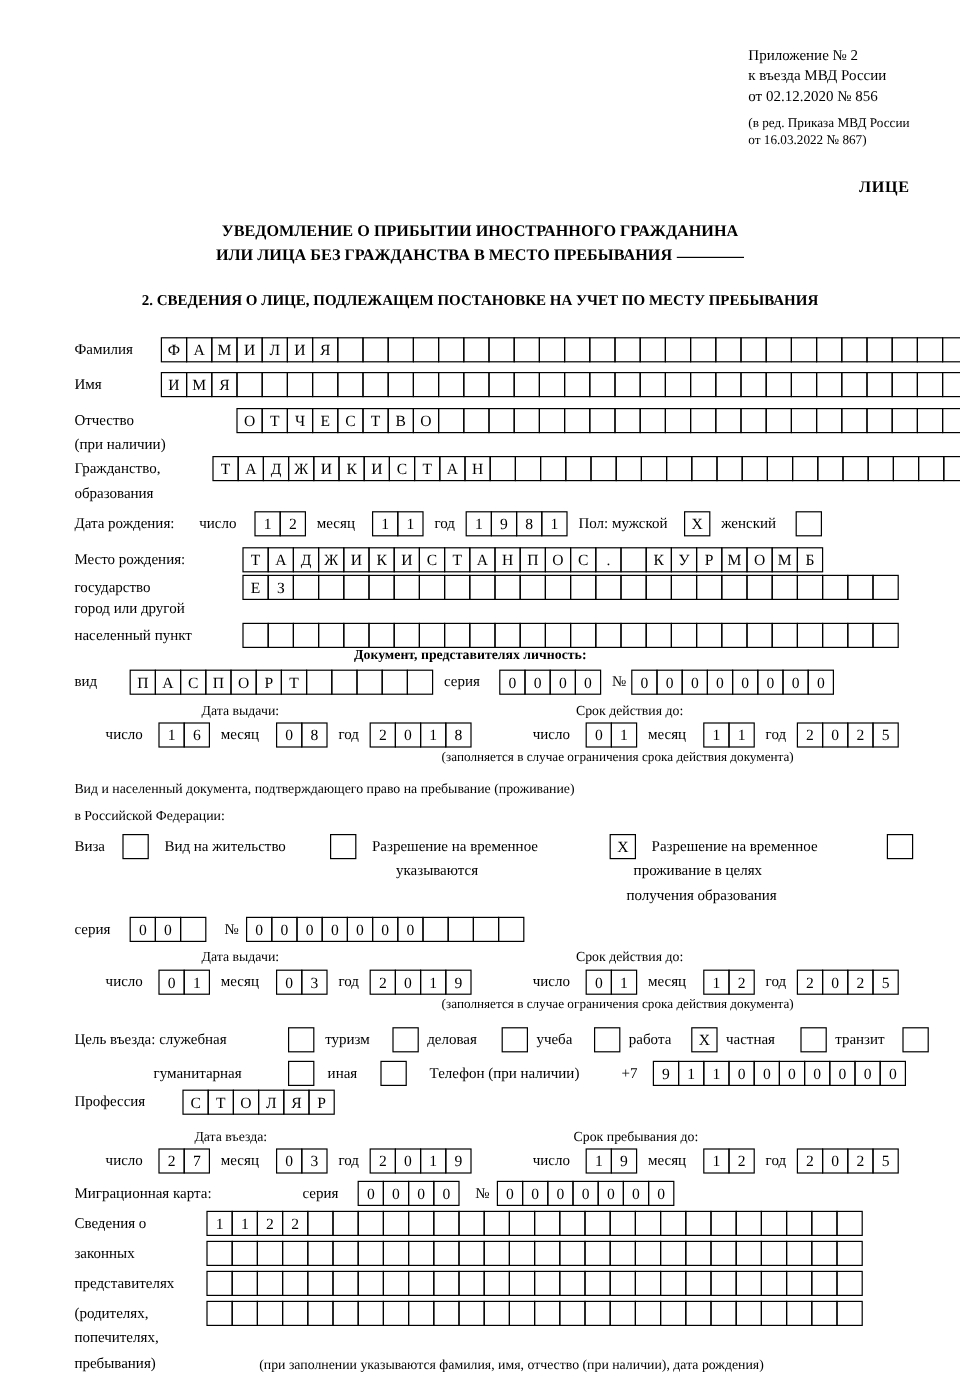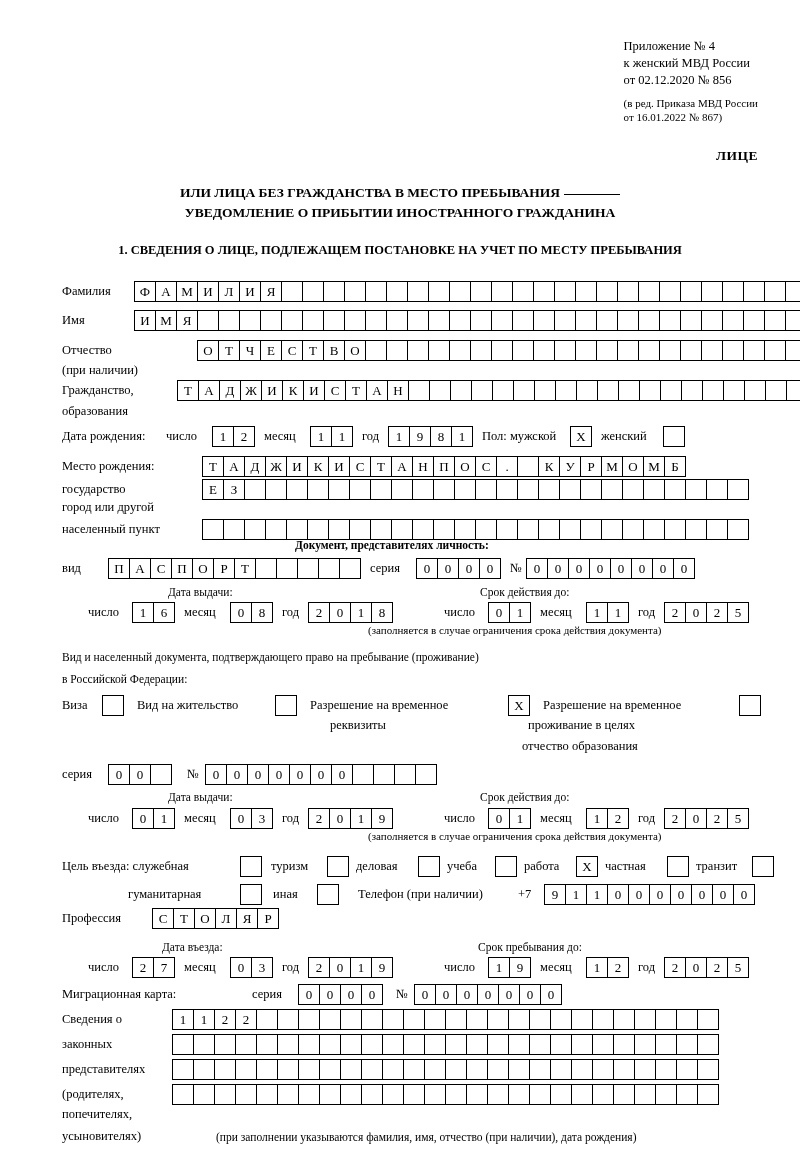--- a/index.html
+++ b/index.html
@@ -24,37 +24,37 @@
   .sm{font-size:11.5px;}
   .bold{font-weight:bold;}
   .note{font-size:11px;}
 </style>
 </head>
 <body>
 
 <div class="page">
 
   <div class="hdr">
-    <div>Приложение № 4</div>
-    <div>к женский МВД России</div>
+    <div>Приложение № 2</div>
+    <div>к въезда МВД России</div>
     <div>от 02.12.2020 № 856</div>
     <div class="small">(в ред. Приказа МВД России</div>
-    <div class="small" style="margin-top:0">от 16.01.2022 № 867)</div>
+    <div class="small" style="margin-top:0">от 16.03.2022 № 867)</div>
   </div>
 
   <div class="forma">ЛИЦЕ</div>
 
   <div class="title">
+    <div>УВЕДОМЛЕНИЕ О ПРИБЫТИИ ИНОСТРАННОГО ГРАЖДАНИНА</div>
     <div>
       <span>ИЛИ ЛИЦА БЕЗ ГРАЖДАНСТВА В МЕСТО ПРЕБЫВАНИЯ</span><span class="ul"></span>
     </div>
-    <div>УВЕДОМЛЕНИЕ О ПРИБЫТИИ ИНОСТРАННОГО ГРАЖДАНИНА</div>
   </div>
 
-  <div class="sect">1. СВЕДЕНИЯ О ЛИЦЕ, ПОДЛЕЖАЩЕМ ПОСТАНОВКЕ НА УЧЕТ ПО МЕСТУ ПРЕБЫВАНИЯ</div>
+  <div class="sect">2. СВЕДЕНИЯ О ЛИЦЕ, ПОДЛЕЖАЩЕМ ПОСТАНОВКЕ НА УЧЕТ ПО МЕСТУ ПРЕБЫВАНИЯ</div>
 
   <div id="rows">
       <div class="row" style="left: 62px; top: 281px;"><span class="lbl" style="width:72px">Фамилия</span><span class="boxes"><span class="bx" style="">Ф</span><span class="bx" style="">А</span><span class="bx" style="">М</span><span class="bx" style="">И</span><span class="bx" style="">Л</span><span class="bx" style="">И</span><span class="bx" style="">Я</span><span class="bx" style=""></span><span class="bx" style=""></span><span class="bx" style=""></span><span class="bx" style=""></span><span class="bx" style=""></span><span class="bx" style=""></span><span class="bx" style=""></span><span class="bx" style=""></span><span class="bx" style=""></span><span class="bx" style=""></span><span class="bx" style=""></span><span class="bx" style=""></span><span class="bx" style=""></span><span class="bx" style=""></span><span class="bx" style=""></span><span class="bx" style=""></span><span class="bx" style=""></span><span class="bx" style=""></span><span class="bx" style=""></span><span class="bx" style=""></span><span class="bx" style=""></span><span class="bx" style=""></span><span class="bx" style=""></span><span class="bx" style=""></span><span class="bx" style=""></span></span></div>
       <div class="row" style="left: 62px; top: 310px;"><span class="lbl" style="width:72px">Имя</span><span class="boxes"><span class="bx" style="">И</span><span class="bx" style="">М</span><span class="bx" style="">Я</span><span class="bx" style=""></span><span class="bx" style=""></span><span class="bx" style=""></span><span class="bx" style=""></span><span class="bx" style=""></span><span class="bx" style=""></span><span class="bx" style=""></span><span class="bx" style=""></span><span class="bx" style=""></span><span class="bx" style=""></span><span class="bx" style=""></span><span class="bx" style=""></span><span class="bx" style=""></span><span class="bx" style=""></span><span class="bx" style=""></span><span class="bx" style=""></span><span class="bx" style=""></span><span class="bx" style=""></span><span class="bx" style=""></span><span class="bx" style=""></span><span class="bx" style=""></span><span class="bx" style=""></span><span class="bx" style=""></span><span class="bx" style=""></span><span class="bx" style=""></span><span class="bx" style=""></span><span class="bx" style=""></span><span class="bx" style=""></span><span class="bx" style=""></span></span></div>
       <div class="row" style="left: 62px; top: 340px;"><span class="lbl" style="width:135px">Отчество</span><span class="boxes"><span class="bx" style="">О</span><span class="bx" style="">Т</span><span class="bx" style="">Ч</span><span class="bx" style="">Е</span><span class="bx" style="">С</span><span class="bx" style="">Т</span><span class="bx" style="">В</span><span class="bx" style="">О</span><span class="bx" style=""></span><span class="bx" style=""></span><span class="bx" style=""></span><span class="bx" style=""></span><span class="bx" style=""></span><span class="bx" style=""></span><span class="bx" style=""></span><span class="bx" style=""></span><span class="bx" style=""></span><span class="bx" style=""></span><span class="bx" style=""></span><span class="bx" style=""></span><span class="bx" style=""></span><span class="bx" style=""></span><span class="bx" style=""></span><span class="bx" style=""></span><span class="bx" style=""></span><span class="bx" style=""></span><span class="bx" style=""></span><span class="bx" style=""></span><span class="bx" style=""></span></span></div>
       <div class="row" style="left: 62px; top: 362px;"><span class="lbl">(при наличии)</span></div>
       <div class="row" style="left: 62px; top: 380px;"><span class="lbl" style="width:115px">Гражданство,</span><span class="boxes"><span class="bx" style="">Т</span><span class="bx" style="">А</span><span class="bx" style="">Д</span><span class="bx" style="">Ж</span><span class="bx" style="">И</span><span class="bx" style="">К</span><span class="bx" style="">И</span><span class="bx" style="">С</span><span class="bx" style="">Т</span><span class="bx" style="">А</span><span class="bx" style="">Н</span><span class="bx" style=""></span><span class="bx" style=""></span><span class="bx" style=""></span><span class="bx" style=""></span><span class="bx" style=""></span><span class="bx" style=""></span><span class="bx" style=""></span><span class="bx" style=""></span><span class="bx" style=""></span><span class="bx" style=""></span><span class="bx" style=""></span><span class="bx" style=""></span><span class="bx" style=""></span><span class="bx" style=""></span><span class="bx" style=""></span><span class="bx" style=""></span><span class="bx" style=""></span><span class="bx" style=""></span><span class="bx" style=""></span></span></div>
       <div class="row" style="left: 62px; top: 403px;"><span class="lbl" style="">образования</span></div>
       <div class="row" style="left: 62px; top: 426px;"><span class="lbl" style="width:104px">Дата рождения:</span><span class="lbl" style="width:46px">число</span><span class="boxes"><span class="bx" style="">1</span><span class="bx" style="">2</span></span><span class="gap"></span><span class="lbl" style="width:46px">месяц</span><span class="boxes"><span class="bx" style="">1</span><span class="bx" style="">1</span></span><span class="gap"></span><span class="lbl" style="width:26px">год</span><span class="boxes"><span class="bx" style="">1</span><span class="bx" style="">9</span><span class="bx" style="">8</span><span class="bx" style="">1</span></span><span class="gap"></span><span class="lbl" style="width:88px">Пол: мужской</span><span class="boxes"><span class="bx" style="">Х</span></span><span class="gap"></span><span class="lbl" style="width:62px">женский</span><span class="boxes"><span class="bx" style=""></span></span></div>
       <div class="row" style="left: 62px; top: 456px;"><span class="lbl" style="width:140px">Место рождения:</span><span class="boxes"><span class="bx" style="">Т</span><span class="bx" style="">А</span><span class="bx" style="">Д</span><span class="bx" style="">Ж</span><span class="bx" style="">И</span><span class="bx" style="">К</span><span class="bx" style="">И</span><span class="bx" style="">С</span><span class="bx" style="">Т</span><span class="bx" style="">А</span><span class="bx" style="">Н</span></span><span class="boxes"><span class="bx" style="">П</span><span class="bx" style="">О</span><span class="bx" style="">С</span><span class="bx" style="">.</span><span class="bx" style=""></span></span><span class="boxes"><span class="bx" style="">К</span><span class="bx" style="">У</span><span class="bx" style="">Р</span><span class="bx" style="">М</span><span class="bx" style="">О</span><span class="bx" style="">М</span><span class="bx" style="">Б</span></span></div>
@@ -63,36 +63,36 @@
       <div class="row" style="left: 62px; top: 519px;"><span class="lbl" style="width:140px">населенный пункт</span><span class="boxes"><span class="bx" style=""></span><span class="bx" style=""></span><span class="bx" style=""></span><span class="bx" style=""></span><span class="bx" style=""></span><span class="bx" style=""></span><span class="bx" style=""></span><span class="bx" style=""></span><span class="bx" style=""></span><span class="bx" style=""></span><span class="bx" style=""></span><span class="bx" style=""></span><span class="bx" style=""></span><span class="bx" style=""></span><span class="bx" style=""></span><span class="bx" style=""></span><span class="bx" style=""></span><span class="bx" style=""></span><span class="bx" style=""></span><span class="bx" style=""></span><span class="bx" style=""></span><span class="bx" style=""></span><span class="bx" style=""></span><span class="bx" style=""></span><span class="bx" style=""></span><span class="bx" style=""></span></span></div>
       <div class="row" style="left: 295px; top: 538px;"><span class="bold" style="font-size:11.5px">Документ, представителях личность:</span></div>
       <div class="row" style="left: 62px; top: 558px;"><span class="lbl" style="width:46px">вид</span><span class="boxes"><span class="bx" style="">П</span><span class="bx" style="">А</span><span class="bx" style="">С</span><span class="bx" style="">П</span><span class="bx" style="">О</span><span class="bx" style="">Р</span><span class="bx" style="">Т</span><span class="bx" style=""></span><span class="bx" style=""></span><span class="bx" style=""></span><span class="bx" style=""></span><span class="bx" style=""></span></span><span class="gap"></span><span class="lbl" style="width:46px">серия</span><span class="boxes"><span class="bx" style="">0</span><span class="bx" style="">0</span><span class="bx" style="">0</span><span class="bx" style="">0</span></span><span class="gap"></span><span class="lbl" style="width:16px">№</span><span class="boxes"><span class="bx" style="">0</span><span class="bx" style="">0</span><span class="bx" style="">0</span><span class="bx" style="">0</span><span class="bx" style="">0</span><span class="bx" style="">0</span><span class="bx" style="">0</span><span class="bx" style="">0</span></span></div>
       <div class="row" style="left: 168px; top: 585px;"><span class="sm">Дата выдачи:</span></div>
       <div class="row" style="left: 480px; top: 585px;"><span class="sm">Срок действия до:</span></div>
       <div class="row" style="left: 88px; top: 602px;"><span class="lbl" style="width:44px">число</span><span class="boxes"><span class="bx" style="">1</span><span class="bx" style="">6</span></span><span class="gap"></span><span class="lbl" style="width:46px">месяц</span><span class="boxes"><span class="bx" style="">0</span><span class="bx" style="">8</span></span><span class="gap"></span><span class="lbl" style="width:26px">год</span><span class="boxes"><span class="bx" style="">2</span><span class="bx" style="">0</span><span class="bx" style="">1</span><span class="bx" style="">8</span></span><span class="gap" style="width:52px"></span><span class="lbl" style="width:44px">число</span><span class="boxes"><span class="bx" style="">0</span><span class="bx" style="">1</span></span><span class="gap"></span><span class="lbl" style="width:46px">месяц</span><span class="boxes"><span class="bx" style="">1</span><span class="bx" style="">1</span></span><span class="gap"></span><span class="lbl" style="width:26px">год</span><span class="boxes"><span class="bx" style="">2</span><span class="bx" style="">0</span><span class="bx" style="">2</span><span class="bx" style="">5</span></span></div>
       <div class="row" style="left: 368px; top: 623px;"><span class="note">(заполняется в случае ограничения срока действия документа)</span></div>
       <div class="row" style="left: 62px; top: 650px;"><span class="sm">Вид и населенный документа, подтверждающего право на пребывание (проживание)</span></div>
       <div class="row" style="left: 62px; top: 672px;"><span class="sm">в Российской Федерации:</span></div>
       <div class="row" style="left: 62px; top: 695px;"><span class="lbl" style="width:40px">Виза</span><span class="boxes"><span class="bx" style=""></span></span><span class="gap" style="width:14px"></span><span class="lbl" style="width:138px">Вид на жительство</span><span class="boxes"><span class="bx" style=""></span></span><span class="gap" style="width:14px"></span><span class="lbl" style="width:198px">Разрешение на временное</span><span class="boxes"><span class="bx" style="">Х</span></span><span class="gap" style="width:14px"></span><span class="lbl" style="width:196px">Разрешение на временное</span><span class="boxes"><span class="bx" style=""></span></span></div>
-      <div class="row" style="left: 330px; top: 718px;"><span>реквизиты</span></div>
+      <div class="row" style="left: 330px; top: 718px;"><span>указываются</span></div>
       <div class="row" style="left: 528px; top: 718px;"><span>проживание в целях</span></div>
-      <div class="row" style="left: 522px; top: 739px;"><span>отчество образования</span></div>
+      <div class="row" style="left: 522px; top: 739px;"><span>получения образования</span></div>
       <div class="row" style="left: 62px; top: 764px;"><span class="lbl" style="width:46px">серия</span><span class="boxes"><span class="bx" style="">0</span><span class="bx" style="">0</span><span class="bx" style=""></span></span><span class="gap" style="width:16px"></span><span class="lbl" style="width:18px">№</span><span class="boxes"><span class="bx" style="">0</span><span class="bx" style="">0</span><span class="bx" style="">0</span><span class="bx" style="">0</span><span class="bx" style="">0</span><span class="bx" style="">0</span><span class="bx" style="">0</span><span class="bx" style=""></span><span class="bx" style=""></span><span class="bx" style=""></span><span class="bx" style=""></span></span></div>
       <div class="row" style="left: 168px; top: 790px;"><span class="sm">Дата выдачи:</span></div>
       <div class="row" style="left: 480px; top: 790px;"><span class="sm">Срок действия до:</span></div>
       <div class="row" style="left: 88px; top: 808px;"><span class="lbl" style="width:44px">число</span><span class="boxes"><span class="bx" style="">0</span><span class="bx" style="">1</span></span><span class="gap"></span><span class="lbl" style="width:46px">месяц</span><span class="boxes"><span class="bx" style="">0</span><span class="bx" style="">3</span></span><span class="gap"></span><span class="lbl" style="width:26px">год</span><span class="boxes"><span class="bx" style="">2</span><span class="bx" style="">0</span><span class="bx" style="">1</span><span class="bx" style="">9</span></span><span class="gap" style="width:52px"></span><span class="lbl" style="width:44px">число</span><span class="boxes"><span class="bx" style="">0</span><span class="bx" style="">1</span></span><span class="gap"></span><span class="lbl" style="width:46px">месяц</span><span class="boxes"><span class="bx" style="">1</span><span class="bx" style="">2</span></span><span class="gap"></span><span class="lbl" style="width:26px">год</span><span class="boxes"><span class="bx" style="">2</span><span class="bx" style="">0</span><span class="bx" style="">2</span><span class="bx" style="">5</span></span></div>
       <div class="row" style="left: 368px; top: 829px;"><span class="note">(заполняется в случае ограничения срока действия документа)</span></div>
       <div class="row" style="left: 62px; top: 856px;"><span class="lbl" style="width:178px">Цель въезда: служебная</span><span class="boxes"><span class="bx" style=""></span></span><span class="gap" style="width:10px"></span><span class="lbl" style="width:56px">туризм</span><span class="boxes"><span class="bx" style=""></span></span><span class="gap" style="width:8px"></span><span class="lbl" style="width:62px">деловая</span><span class="boxes"><span class="bx" style=""></span></span><span class="gap" style="width:8px"></span><span class="lbl" style="width:48px">учеба</span><span class="boxes"><span class="bx" style=""></span></span><span class="gap" style="width:8px"></span><span class="lbl" style="width:52px">работа</span><span class="boxes"><span class="bx" style="">Х</span></span><span class="gap" style="width:8px"></span><span class="lbl" style="width:62px">частная</span><span class="boxes"><span class="bx" style=""></span></span><span class="gap" style="width:8px"></span><span class="lbl" style="width:56px">транзит</span><span class="boxes"><span class="bx" style=""></span></span></div>
       <div class="row" style="left: 128px; top: 884px;"><span class="lbl" style="width:112px">гуманитарная</span><span class="boxes"><span class="bx" style=""></span></span><span class="gap" style="width:12px"></span><span class="lbl" style="width:44px">иная</span><span class="boxes"><span class="bx" style=""></span></span><span class="gap" style="width:20px"></span><span class="lbl" style="width:160px">Телефон (при наличии)</span><span class="lbl" style="width:26px">+7</span><span class="boxes"><span class="bx" style="">9</span><span class="bx" style="">1</span><span class="bx" style="">1</span><span class="bx" style="">0</span><span class="bx" style="">0</span><span class="bx" style="">0</span><span class="bx" style="">0</span><span class="bx" style="">0</span><span class="bx" style="">0</span><span class="bx" style="">0</span></span></div>
       <div class="row" style="left: 62px; top: 908px;"><span class="lbl" style="width:90px">Профессия</span><span class="boxes"><span class="bx" style="">С</span><span class="bx" style="">Т</span><span class="bx" style="">О</span><span class="bx" style="">Л</span><span class="bx" style="">Я</span><span class="bx" style="">Р</span></span></div>
       <div class="row" style="left: 162px; top: 940px;"><span class="sm">Дата въезда:</span></div>
       <div class="row" style="left: 478px; top: 940px;"><span class="sm">Срок пребывания до:</span></div>
       <div class="row" style="left: 88px; top: 957px;"><span class="lbl" style="width:44px">число</span><span class="boxes"><span class="bx" style="">2</span><span class="bx" style="">7</span></span><span class="gap"></span><span class="lbl" style="width:46px">месяц</span><span class="boxes"><span class="bx" style="">0</span><span class="bx" style="">3</span></span><span class="gap"></span><span class="lbl" style="width:26px">год</span><span class="boxes"><span class="bx" style="">2</span><span class="bx" style="">0</span><span class="bx" style="">1</span><span class="bx" style="">9</span></span><span class="gap" style="width:52px"></span><span class="lbl" style="width:44px">число</span><span class="boxes"><span class="bx" style="">1</span><span class="bx" style="">9</span></span><span class="gap"></span><span class="lbl" style="width:46px">месяц</span><span class="boxes"><span class="bx" style="">1</span><span class="bx" style="">2</span></span><span class="gap"></span><span class="lbl" style="width:26px">год</span><span class="boxes"><span class="bx" style="">2</span><span class="bx" style="">0</span><span class="bx" style="">2</span><span class="bx" style="">5</span></span></div>
       <div class="row" style="left: 62px; top: 984px;"><span class="lbl" style="width:190px">Миграционная карта:</span><span class="lbl" style="width:46px">серия</span><span class="boxes"><span class="bx" style="">0</span><span class="bx" style="">0</span><span class="bx" style="">0</span><span class="bx" style="">0</span></span><span class="gap" style="width:14px"></span><span class="lbl" style="width:18px">№</span><span class="boxes"><span class="bx" style="">0</span><span class="bx" style="">0</span><span class="bx" style="">0</span><span class="bx" style="">0</span><span class="bx" style="">0</span><span class="bx" style="">0</span><span class="bx" style="">0</span></span></div>
       <div class="row" style="left: 62px; top: 1009px;"><span class="lbl" style="width:110px">Сведения о</span><span class="boxes"><span class="bx" style="">1</span><span class="bx" style="">1</span><span class="bx" style="">2</span><span class="bx" style="">2</span><span class="bx" style=""></span><span class="bx" style=""></span><span class="bx" style=""></span><span class="bx" style=""></span><span class="bx" style=""></span><span class="bx" style=""></span><span class="bx" style=""></span><span class="bx" style=""></span><span class="bx" style=""></span><span class="bx" style=""></span><span class="bx" style=""></span><span class="bx" style=""></span><span class="bx" style=""></span><span class="bx" style=""></span><span class="bx" style=""></span><span class="bx" style=""></span><span class="bx" style=""></span><span class="bx" style=""></span><span class="bx" style=""></span><span class="bx" style=""></span><span class="bx" style=""></span><span class="bx" style=""></span></span></div>
       <div class="row" style="left: 62px; top: 1034px;"><span class="lbl" style="width:110px">законных</span><span class="boxes"><span class="bx" style=""></span><span class="bx" style=""></span><span class="bx" style=""></span><span class="bx" style=""></span><span class="bx" style=""></span><span class="bx" style=""></span><span class="bx" style=""></span><span class="bx" style=""></span><span class="bx" style=""></span><span class="bx" style=""></span><span class="bx" style=""></span><span class="bx" style=""></span><span class="bx" style=""></span><span class="bx" style=""></span><span class="bx" style=""></span><span class="bx" style=""></span><span class="bx" style=""></span><span class="bx" style=""></span><span class="bx" style=""></span><span class="bx" style=""></span><span class="bx" style=""></span><span class="bx" style=""></span><span class="bx" style=""></span><span class="bx" style=""></span><span class="bx" style=""></span><span class="bx" style=""></span></span></div>
       <div class="row" style="left: 62px; top: 1059px;"><span class="lbl" style="width:110px">представителях</span><span class="boxes"><span class="bx" style=""></span><span class="bx" style=""></span><span class="bx" style=""></span><span class="bx" style=""></span><span class="bx" style=""></span><span class="bx" style=""></span><span class="bx" style=""></span><span class="bx" style=""></span><span class="bx" style=""></span><span class="bx" style=""></span><span class="bx" style=""></span><span class="bx" style=""></span><span class="bx" style=""></span><span class="bx" style=""></span><span class="bx" style=""></span><span class="bx" style=""></span><span class="bx" style=""></span><span class="bx" style=""></span><span class="bx" style=""></span><span class="bx" style=""></span><span class="bx" style=""></span><span class="bx" style=""></span><span class="bx" style=""></span><span class="bx" style=""></span><span class="bx" style=""></span><span class="bx" style=""></span></span></div>
       <div class="row" style="left: 62px; top: 1084px;"><span class="lbl" style="width:110px">(родителях,</span><span class="boxes"><span class="bx" style=""></span><span class="bx" style=""></span><span class="bx" style=""></span><span class="bx" style=""></span><span class="bx" style=""></span><span class="bx" style=""></span><span class="bx" style=""></span><span class="bx" style=""></span><span class="bx" style=""></span><span class="bx" style=""></span><span class="bx" style=""></span><span class="bx" style=""></span><span class="bx" style=""></span><span class="bx" style=""></span><span class="bx" style=""></span><span class="bx" style=""></span><span class="bx" style=""></span><span class="bx" style=""></span><span class="bx" style=""></span><span class="bx" style=""></span><span class="bx" style=""></span><span class="bx" style=""></span><span class="bx" style=""></span><span class="bx" style=""></span><span class="bx" style=""></span><span class="bx" style=""></span></span></div>
       <div class="row" style="left: 62px; top: 1106px;"><span class="lbl" style="width:110px">попечителях,</span></div>
-      <div class="row" style="left: 62px; top: 1128px;"><span class="lbl" style="width:110px">усыновителях)</span></div>
+      <div class="row" style="left: 62px; top: 1128px;"><span class="lbl" style="width:110px">пребывания)</span></div>
       <div class="row" style="left: 216px; top: 1130px;"><span class="sm">(при заполнении указываются фамилия, имя, отчество (при наличии), дата рождения)</span></div>
     </div>
 </div>
 
 </body></html>

